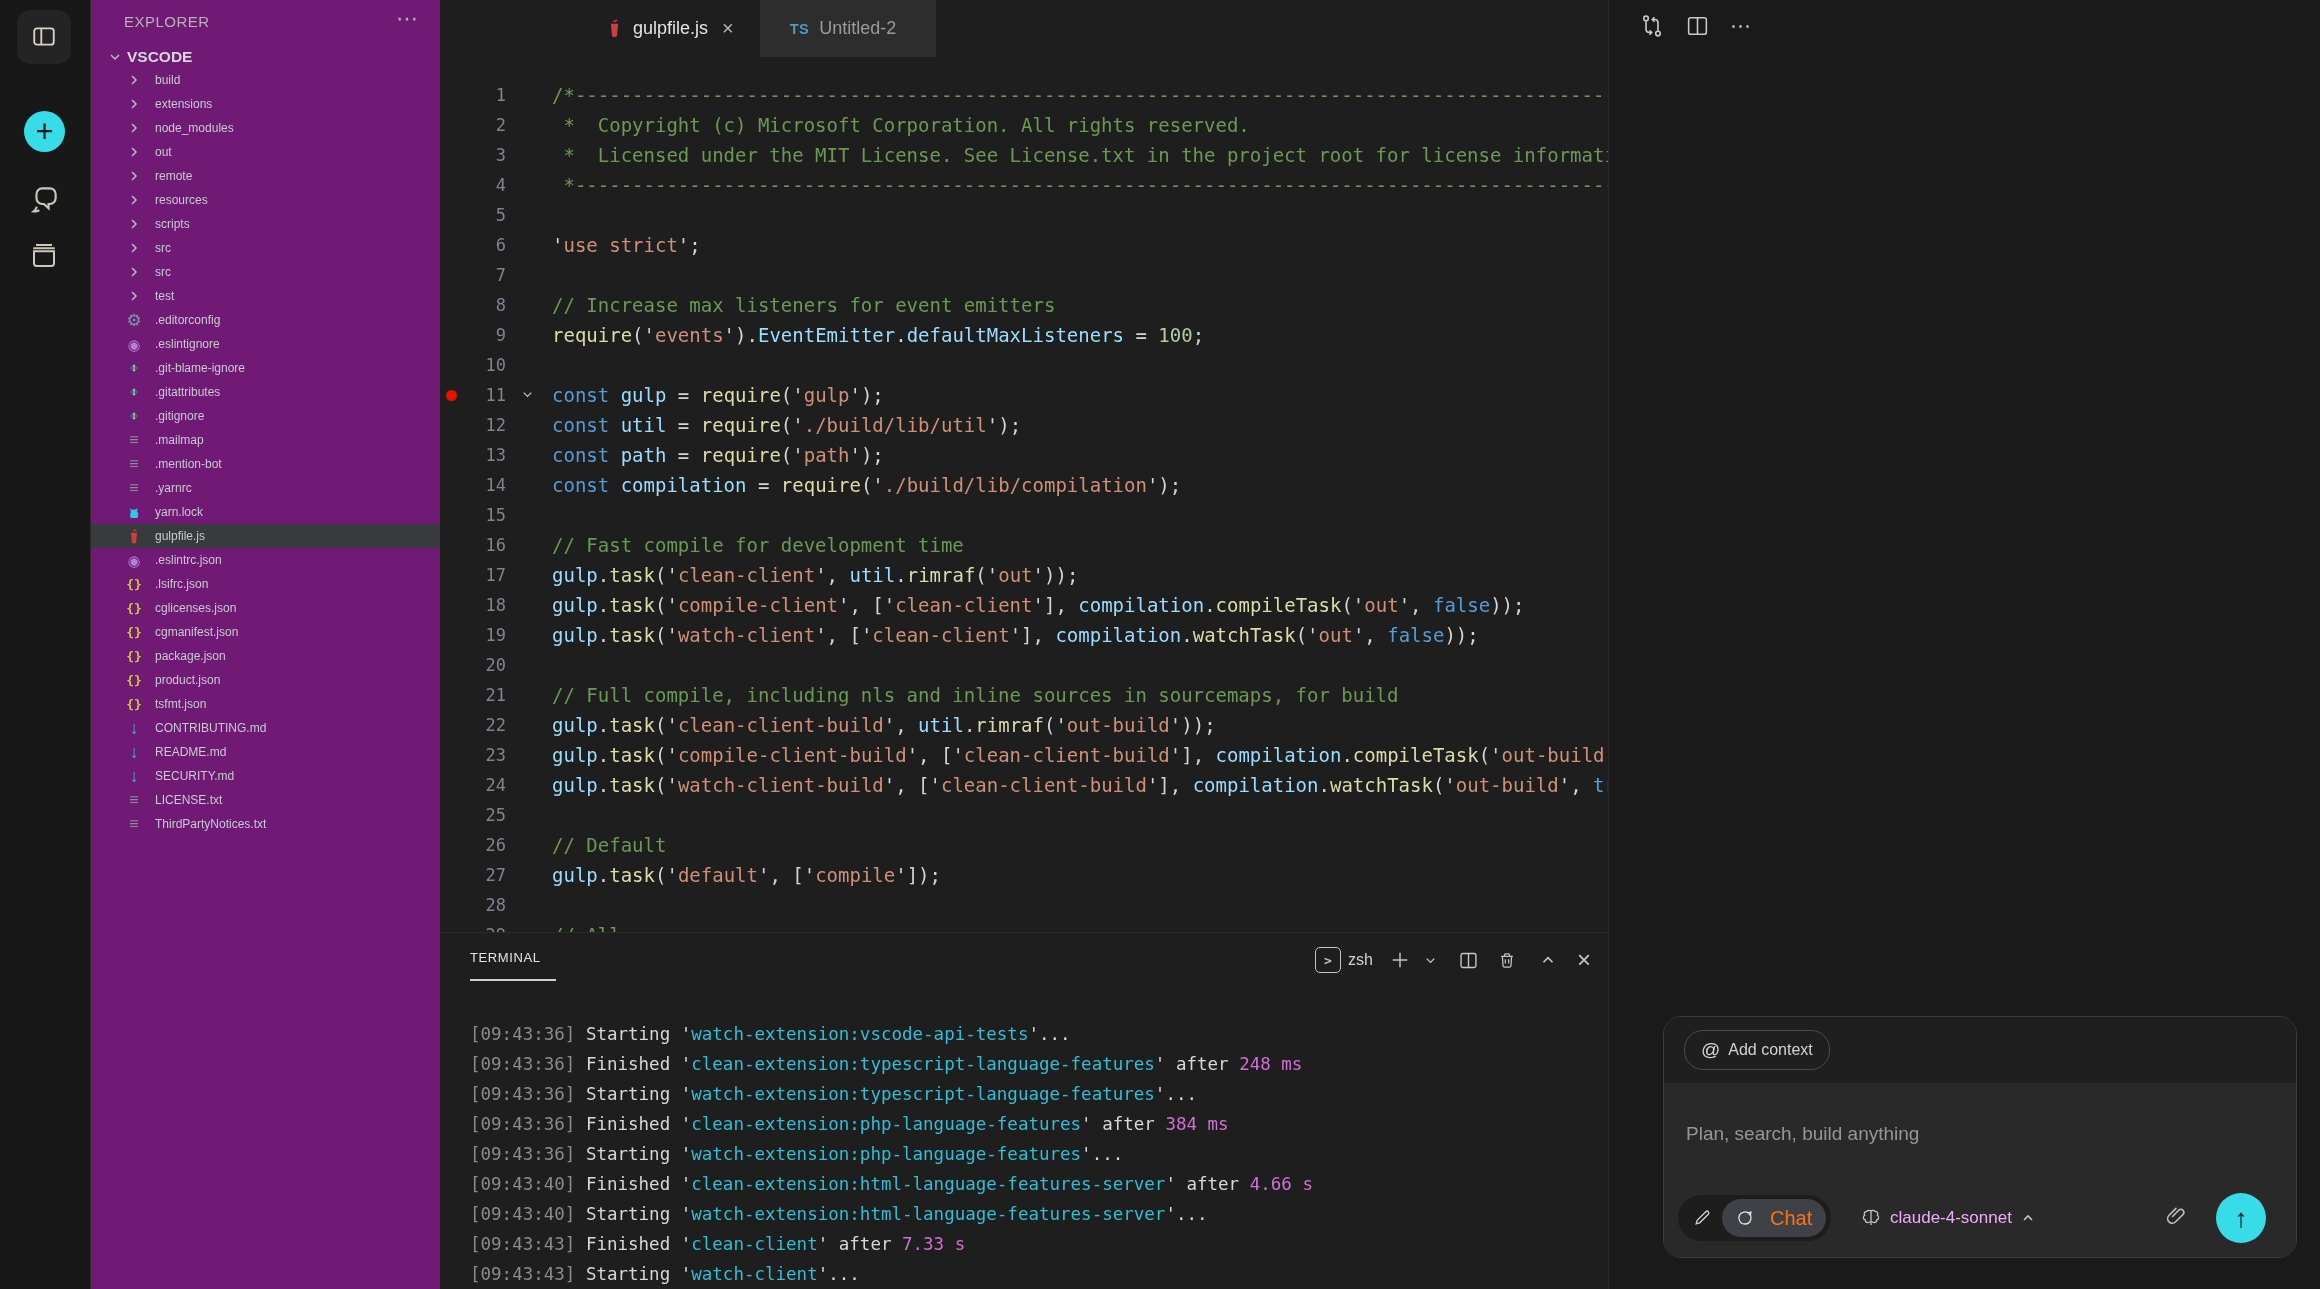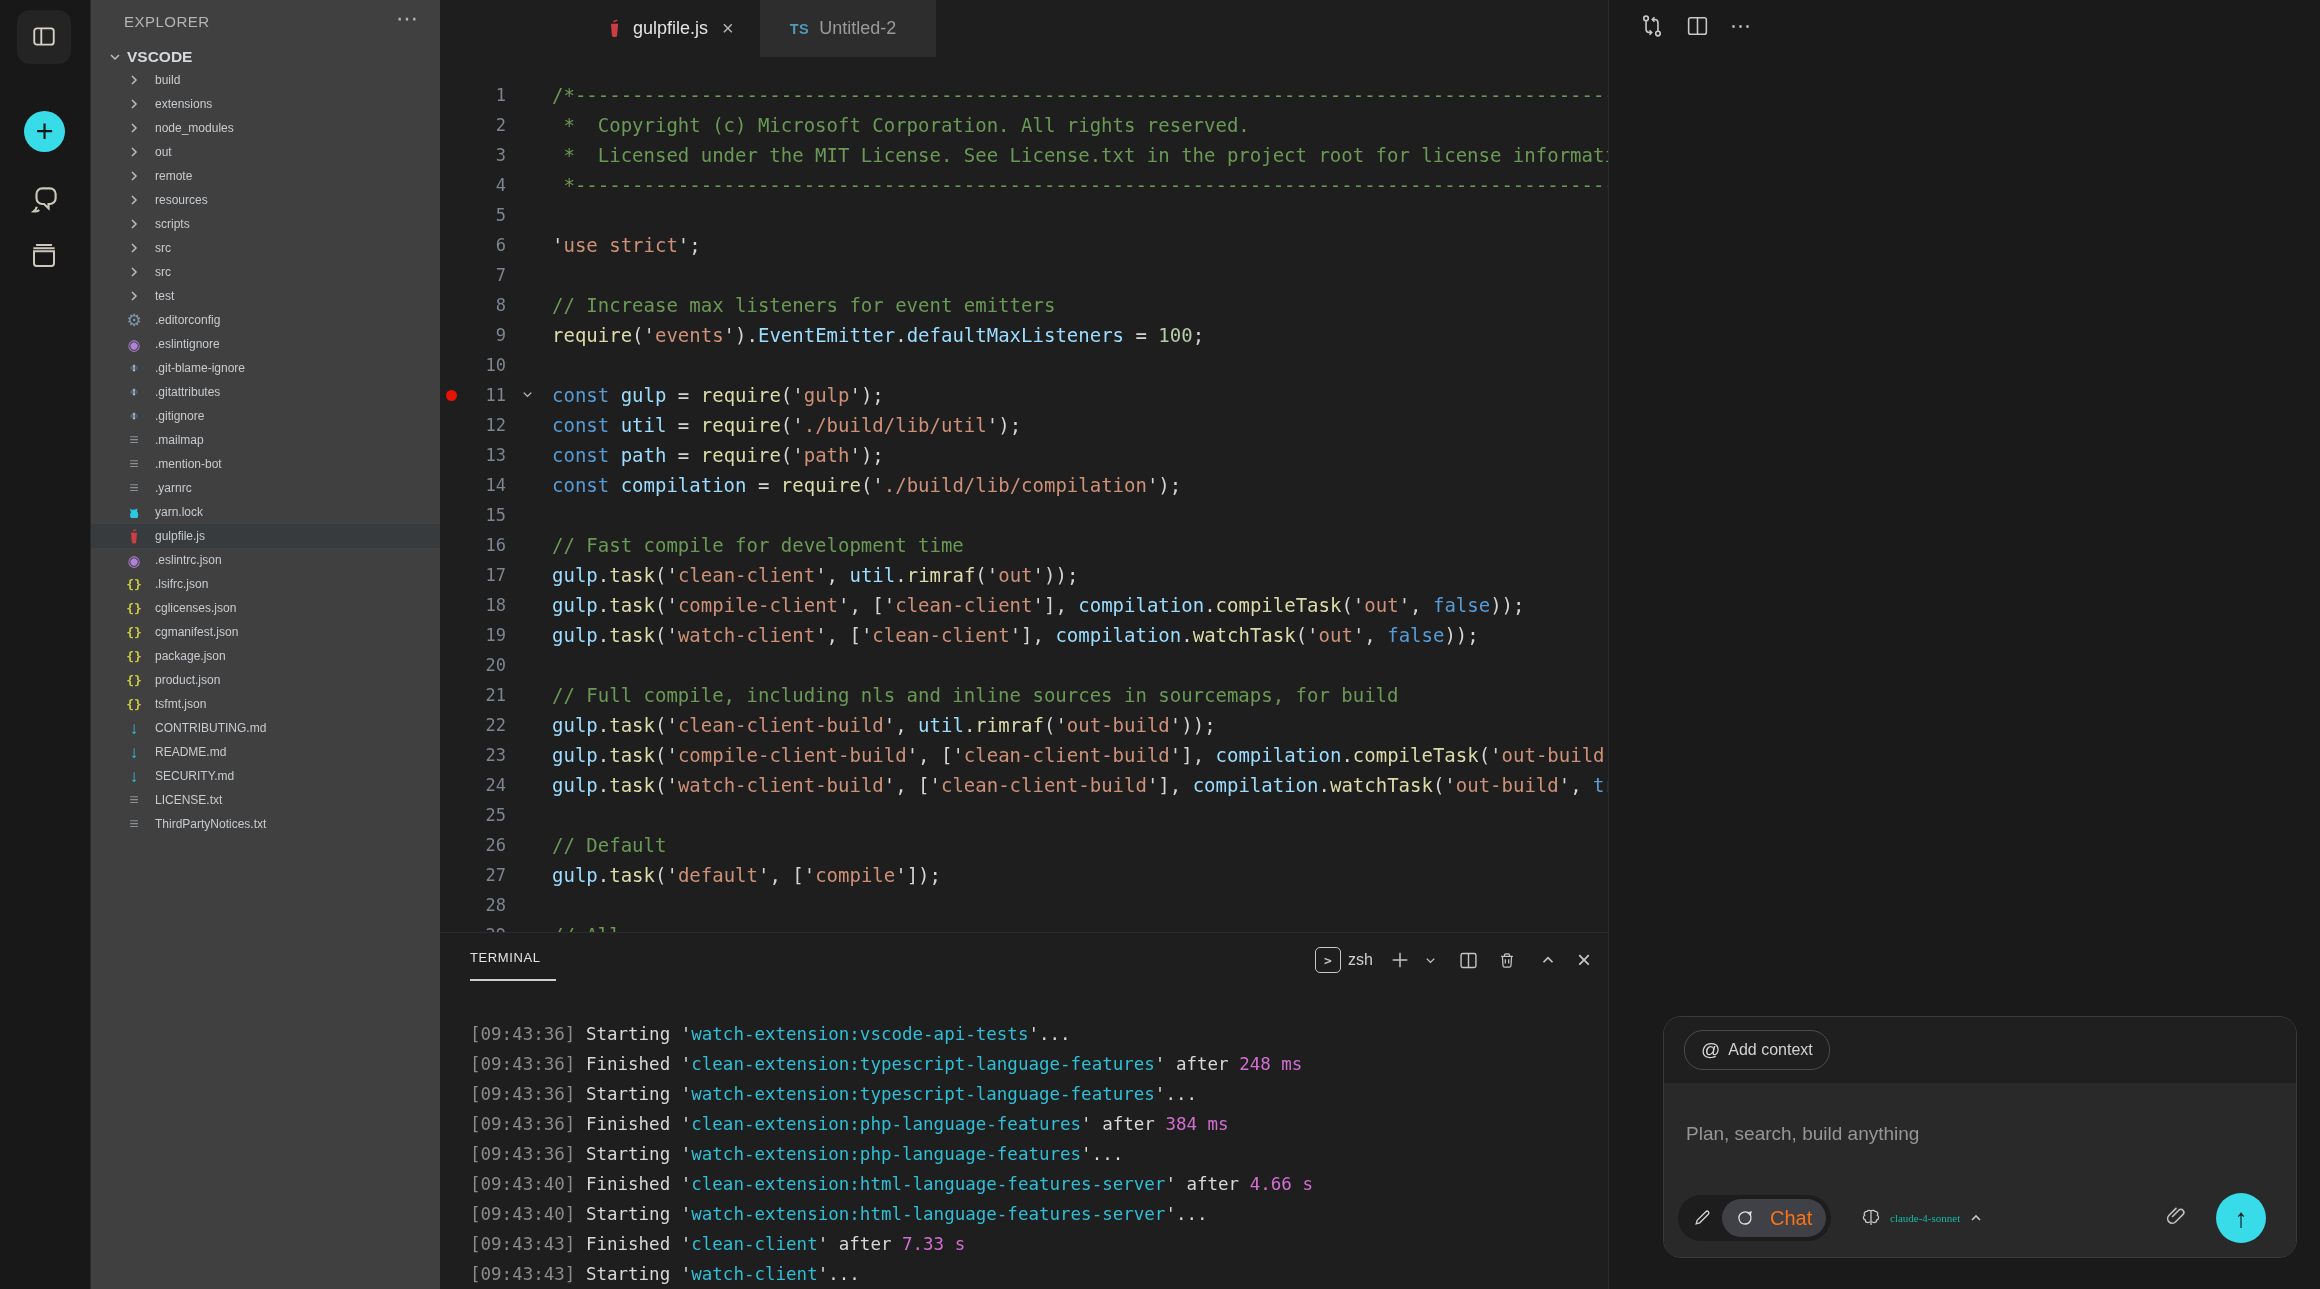--- a/index.html
+++ b/index.html
@@ -9,21 +9,21 @@
 
   
   .activitybar{position:absolute;left:0;top:0;width:90px;height:1289px;background:#181818;border-right:1px solid #2b2b2b;}
   .ab-toggle{position:absolute;left:17px;top:10px;width:54px;height:54px;background:#242424;border-radius:13px;
              display:flex;align-items:center;justify-content:center;cursor:pointer;}
   .ab-plus{position:absolute;left:24px;top:111px;width:41px;height:41px;border-radius:50%;background:#38dbe8;
            color:#10181a;font-size:31px;line-height:41px;text-align:center;font-weight:400;cursor:pointer;}
   .ab-ic{position:absolute;left:28px;cursor:pointer;}
 
   
-  .sidebar{position:absolute;left:91px;top:0;width:349px;height:1289px;background:#404040;}
+  .sidebar{position:absolute;left:91px;top:0;width:349px;height:1289px;background:#701a75;}
   .sb-header{position:absolute;left:0;top:0;width:100%;height:44px;}
   .sb-title{position:absolute;left:33px;top:13px;font-size:15px;letter-spacing:.5px;color:#b4b4b4;}
   .sb-more{position:absolute;left:305px;top:6px;font-size:22px;color:#b4b4b4;cursor:pointer;}
   .sb-root{position:absolute;left:0;top:44px;width:100%;height:26px;display:flex;align-items:center;cursor:pointer;}
   .sb-root .rchev{margin-left:16px;}
   .sb-root .rlabel{margin-left:4px;font-size:15.5px;font-weight:bold;color:#d7dadd;}
   .tree{position:absolute;left:0;top:68px;width:100%;}
   .trow{height:24px;display:flex;align-items:center;padding-left:32px;cursor:pointer;}
   .trow.sel{background:#383b3e;}
   .ticon{width:22px;height:18px;display:flex;align-items:center;justify-content:center;flex:none;}
@@ -79,21 +79,21 @@
   .ctx-label{font-size:16px;color:#d2d2d2;}
   .cb-body{position:absolute;left:0;top:66px;width:100%;height:174px;background:#292929;}
   .cb-placeholder{position:absolute;left:22px;top:40px;font-size:19px;color:#969696;}
   .cb-row{position:absolute;left:0;bottom:14px;width:100%;height:48px;}
   .modepill{position:absolute;left:14px;top:0;height:46px;background:#1d1d1d;border-radius:23px;
             display:flex;align-items:center;padding:0 5px 0 14px;cursor:pointer;}
   .chatchip{margin-left:10px;height:38px;background:#3f4146;border-radius:19px;display:flex;align-items:center;
             padding:0 14px;cursor:pointer;}
   .chatchip-label{margin-left:16px;font-size:20px;color:#f97316;}
   .model{position:absolute;left:196px;top:0;height:46px;display:flex;align-items:center;cursor:pointer;}
-  .model-label{margin:0 8px;font-size:11px;color:#14b8a6;font-family:Liberation Serif, serif;}
+  .model-label{margin:0 8px;font-size:17px;color:#f0abfc;}
   .clip{position:absolute;left:500px;top:8px;cursor:pointer;}
   .send{position:absolute;left:552px;top:-2px;width:50px;height:50px;border-radius:50%;background:#38dbe8;
         color:#0c1314;font-size:26px;font-weight:bold;text-align:center;line-height:50px;cursor:pointer;}
 </style>
 </head>
 <body>
 
 <div class="app">
 
   <div class="activitybar">

